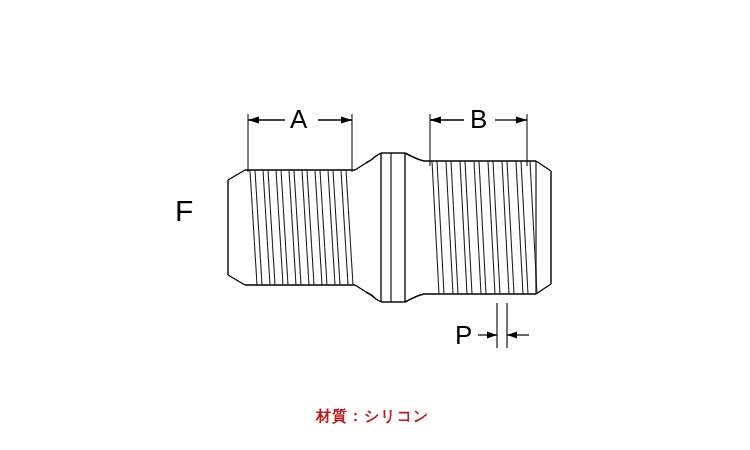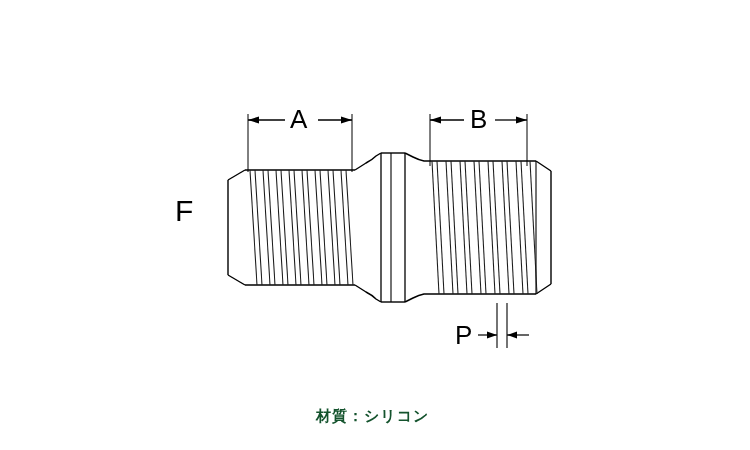--- a/index.html
+++ b/index.html
@@ -35,21 +35,21 @@
   }
   .letter-f {
     font-size: 30px;
     font-family: "Liberation Sans", sans-serif;
     font-weight: 400;
   }
   .material-note {
     font-size: 15px;
     font-family: "DejaVu Sans", sans-serif;
     font-weight: 700;
-    color: #14532d;
+    color: #b91c1c;
     letter-spacing: 1px;
   }
 </style>
 </head>
 <body>
 
 <div id="canvas">
 
   <svg class="drawing" viewBox="0 0 750 450">
     <g fill="none" stroke="#000000" stroke-width="1.2" stroke-linecap="butt" stroke-linejoin="miter">

